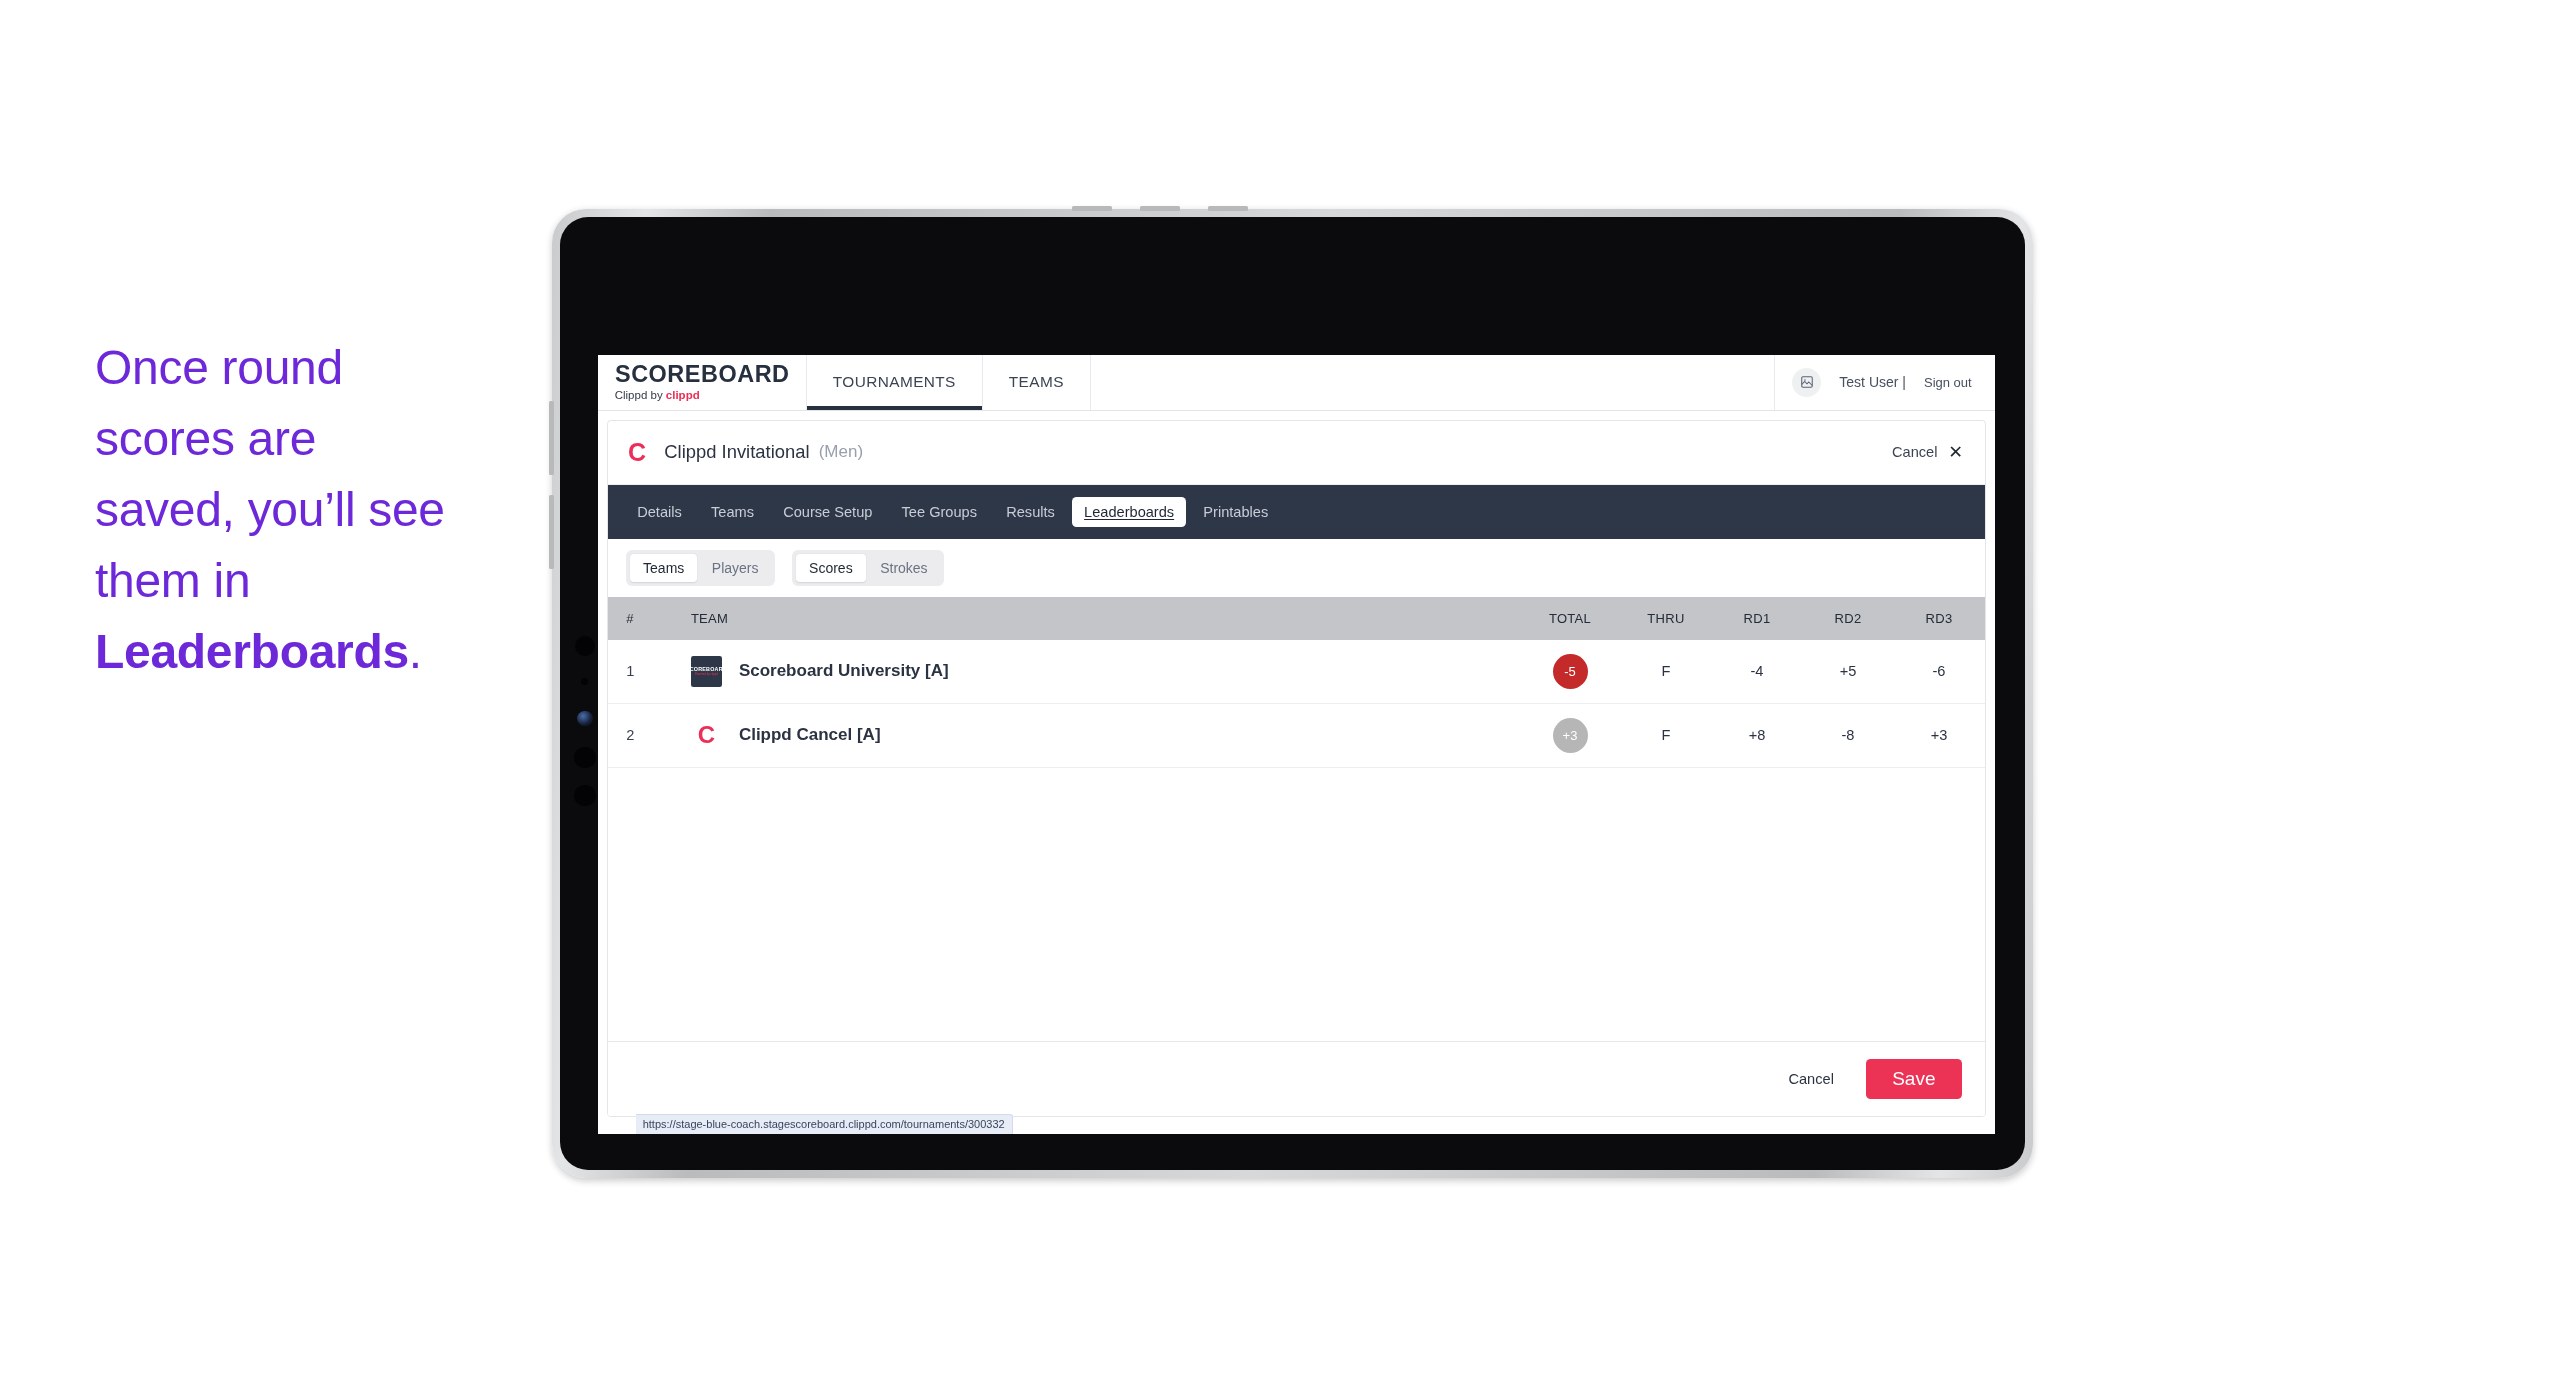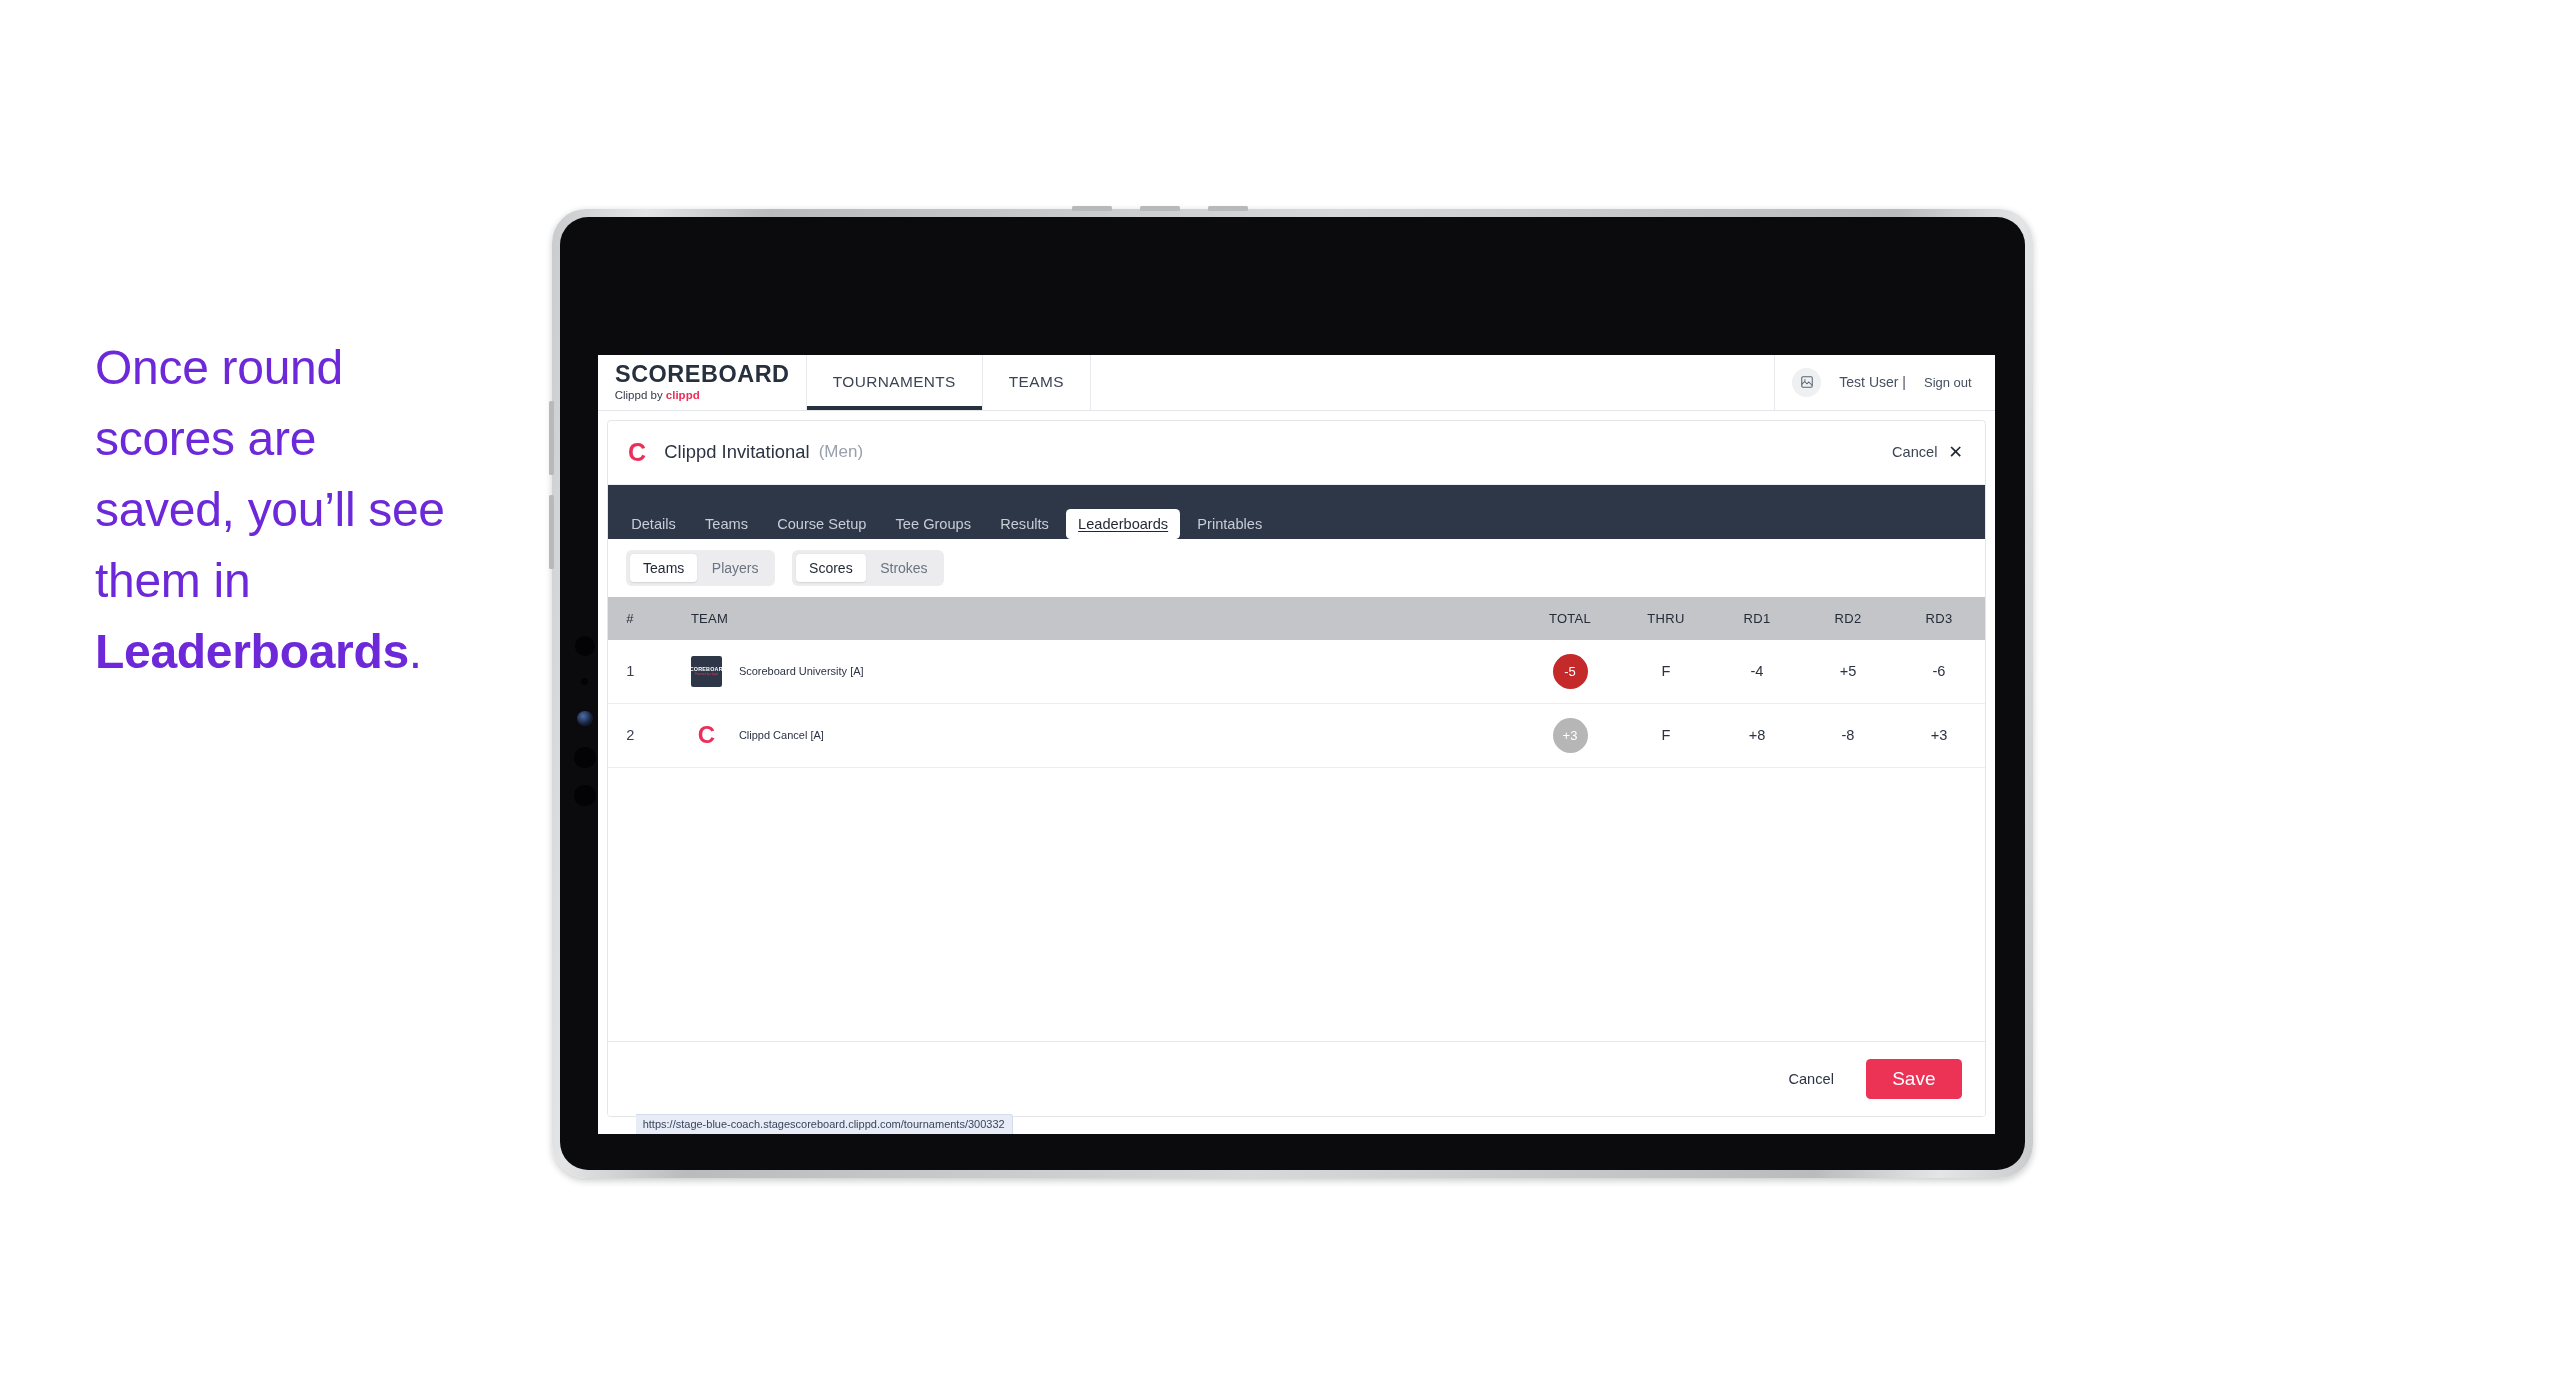--- a/index.html
+++ b/index.html
@@ -191,25 +191,25 @@
   #title-spacer { flex: 1; }
   #header-cancel {
     display: flex; align-items: center; gap: 10.7px;
     font-size: 14.6px; color: #3b4454; cursor: pointer;
   }
   #header-cancel .x { font-size: 17.7px; color: #22282f; line-height: 1; }
 
   
   #tabs {
     display: flex;
-    align-items: flex-end;
+    align-items: center;
     gap: 4.6px;
     height: 54px;
     background: #2d3748;
-    padding: 0 11px;
+    padding: 0 17px;
     flex: 0 0 auto;
   }
   .tab {
     font-size: 14.6px;
     color: #c8cdd6;
     padding: 7px 12.3px;
     border-radius: 4.6px;
     cursor: pointer;
     white-space: nowrap;
   }
@@ -297,21 +297,21 @@
     letter-spacing: 0.2px; line-height: 1;
   }
   .team-logo.navy .mini-sub {
     font-size: 2.8px; color: #ec2f58; line-height: 1; margin-top: 1.2px;
   }
   .team-logo.c-mark {
     background: transparent;
     font-size: 24px; font-weight: 700; color: #ec2f58;
     line-height: 1;
   }
-  .team-name { font-size: 11px; color: #2b3342; white-space: nowrap; }
+  .team-name { font-size: 17px; color: #2b3342; white-space: nowrap; font-weight: bold; }
 
   .badge {
     width: 35px; height: 35px;
     border-radius: 50%;
     display: flex; align-items: center; justify-content: center;
     color: #ffffff;
     font-size: 13px;
     font-weight: 400;
   }
   .badge.red  { background: #c32a29; }

